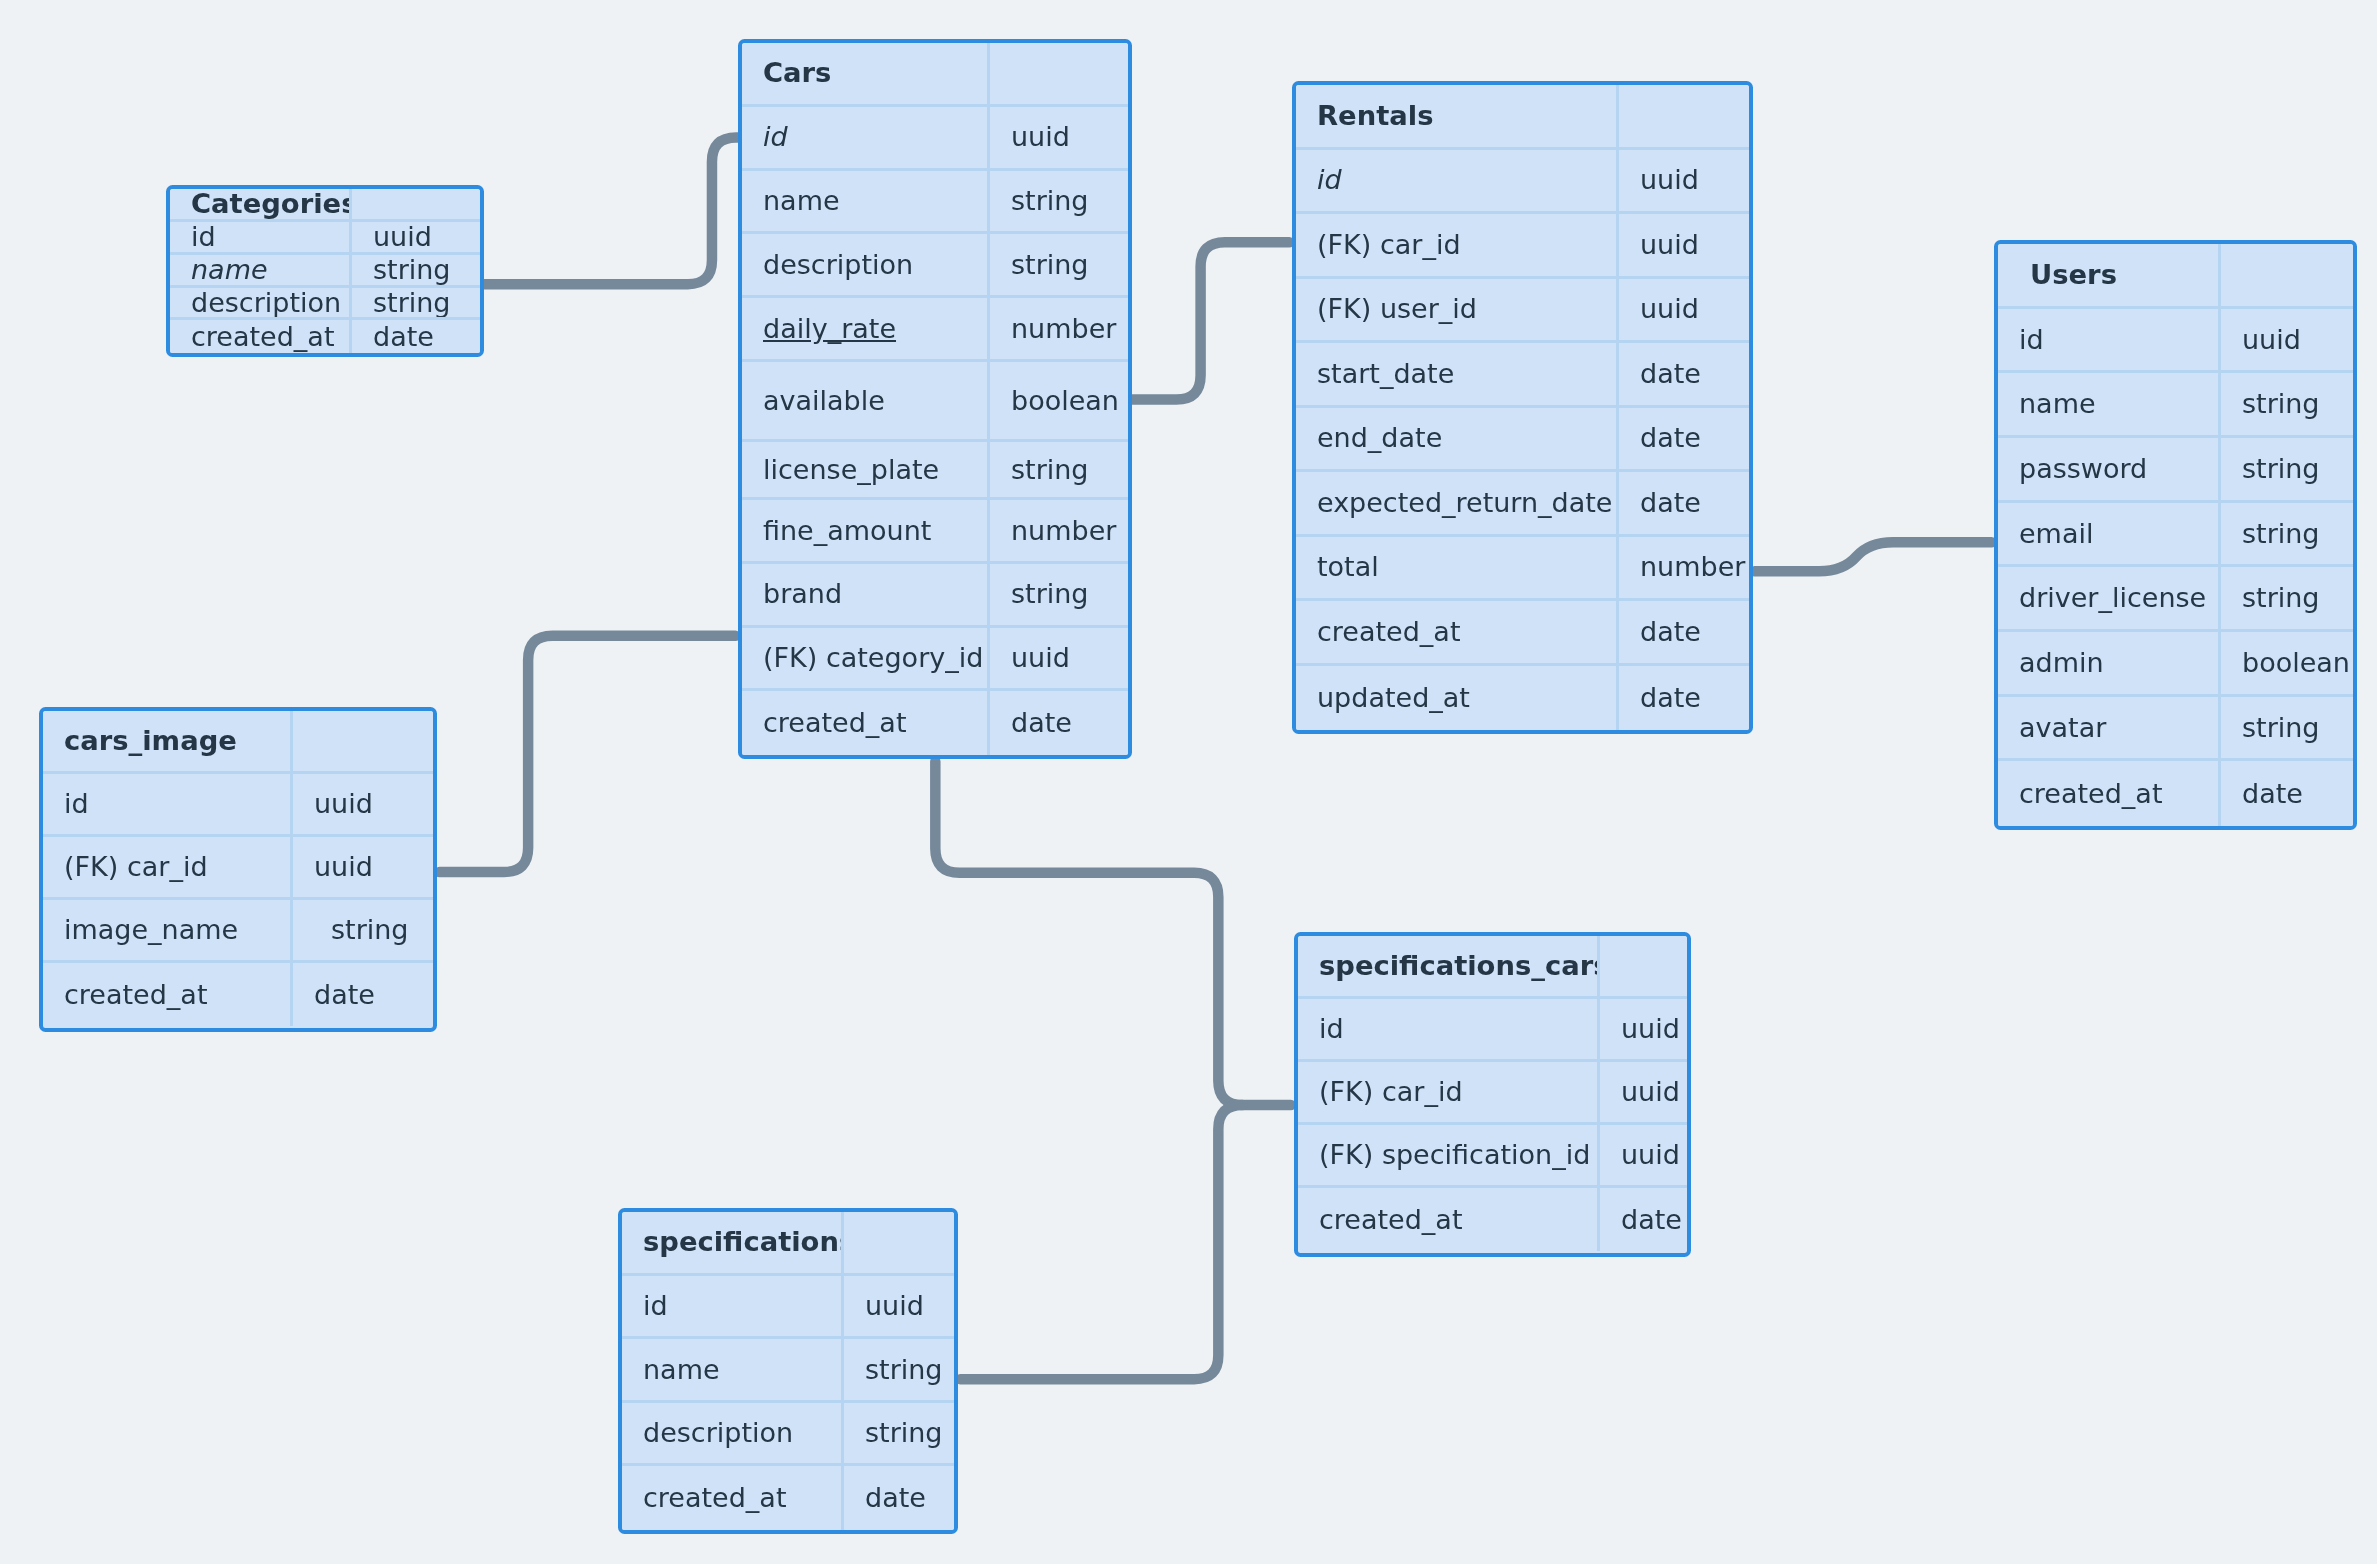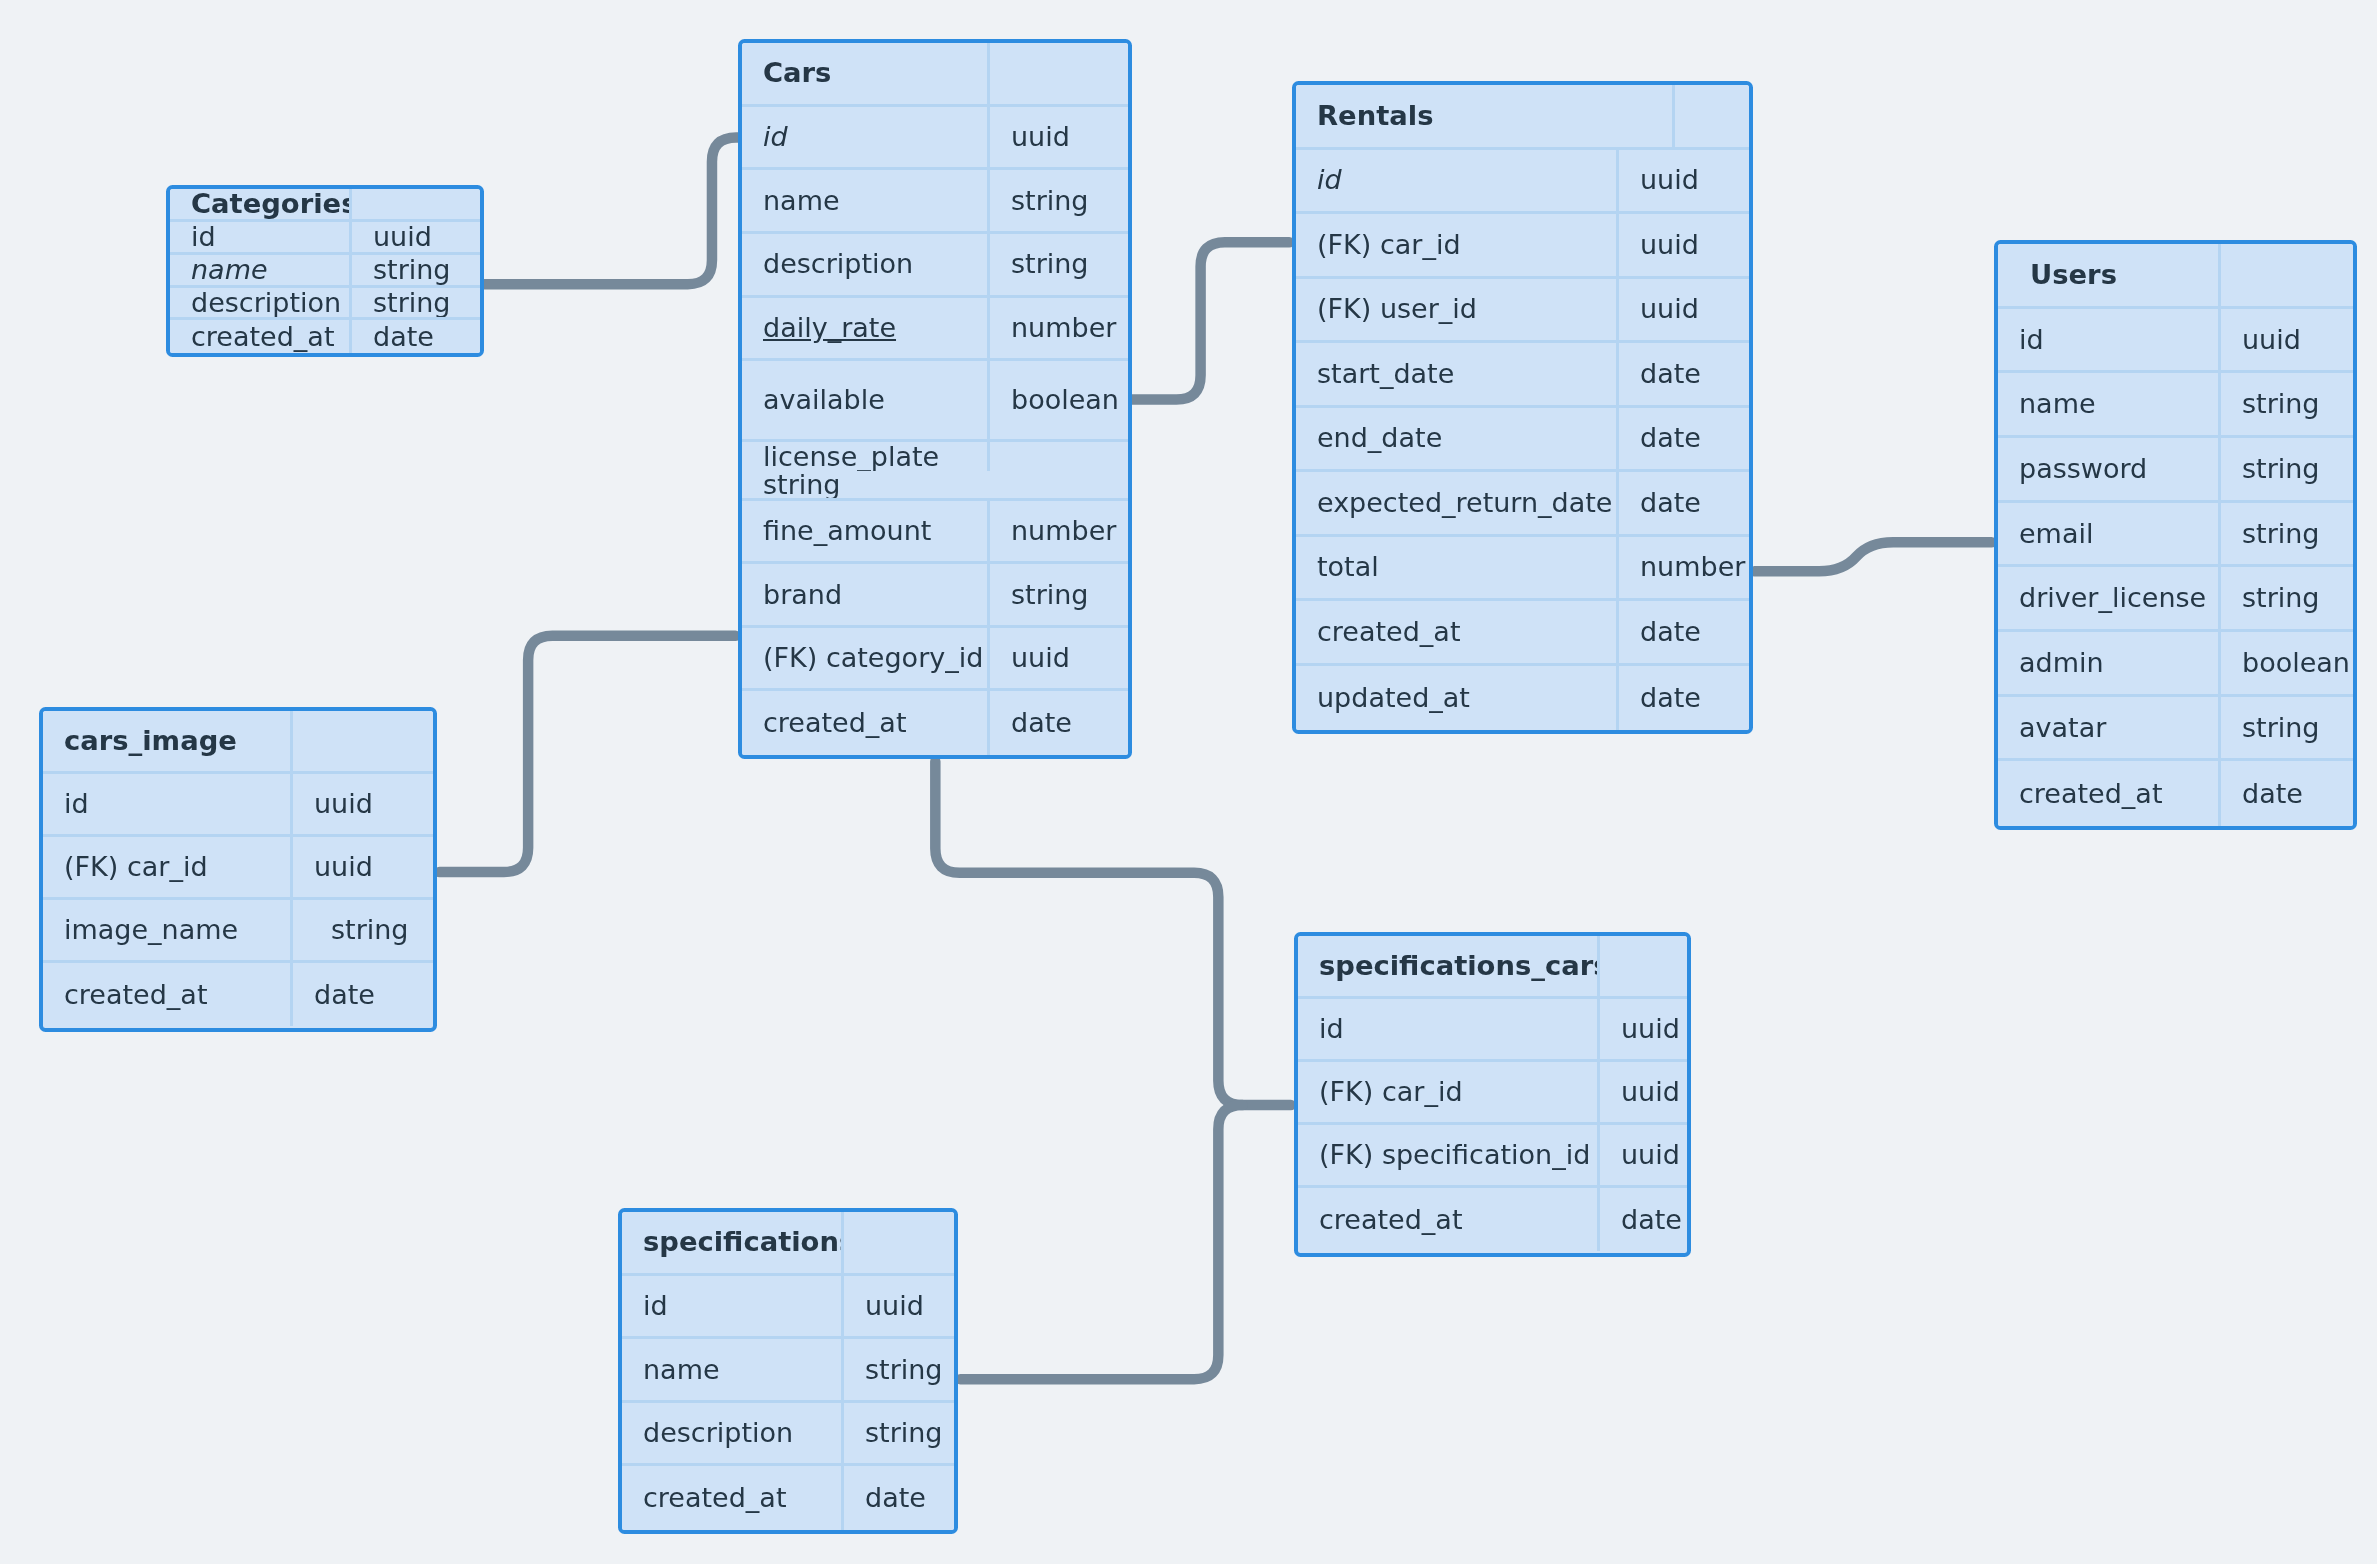--- a/index.html
+++ b/index.html
@@ -131,21 +131,21 @@
           <div class="ecell" style="flex: 1 1 0%;">string</div>
         </div>
         <div class="erow" style="height: 65px;">
           <div class="ecell name-col" style="width: 248px; text-decoration: underline;">daily_rate</div>
           <div class="ecell" style="flex: 1 1 0%;">number</div>
         </div>
         <div class="erow" style="height: 82px;">
           <div class="ecell name-col" style="width: 248px;">available</div>
           <div class="ecell" style="flex: 1 1 0%;">boolean</div>
         </div>
-        <div class="erow" style="height: 59px; flex-direction: column;">
+        <div class="erow" style="height: 59px;">
           <div class="ecell name-col" style="width: 248px;">license_plate</div>
           <div class="ecell" style="flex: 1 1 0%;">string</div>
         </div>
         <div class="erow" style="height: 65px;">
           <div class="ecell name-col" style="width: 248px;">fine_amount</div>
           <div class="ecell" style="flex: 1 1 0%;">number</div>
         </div>
         <div class="erow" style="height: 65px;">
           <div class="ecell name-col" style="width: 248px;">brand</div>
           <div class="ecell" style="flex: 1 1 0%;">string</div>
@@ -154,21 +154,21 @@
           <div class="ecell name-col" style="width: 248px;">(FK) category_id</div>
           <div class="ecell" style="flex: 1 1 0%;">uuid</div>
         </div>
         <div class="erow" style="height: 65px;">
           <div class="ecell name-col" style="width: 248px;">created_at</div>
           <div class="ecell" style="flex: 1 1 0%;">date</div>
         </div>
       </div>
       <div class="entity" style="left: 1292px; top: 81px; width: 461px; height: 653px;">
         <div class="erow title-row" style="height: 65px;">
-          <div class="ecell name-col" style="width: 379px;">Rentals</div>
+          <div class="ecell name-col" style="width: 323px;">Rentals</div>
           <div class="ecell" style="flex: 1 1 0%;"></div>
         </div>
         <div class="erow" style="height: 65px;">
           <div class="ecell name-col pk" style="width: 323px;">id</div>
           <div class="ecell" style="flex: 1 1 0%;">uuid</div>
         </div>
         <div class="erow" style="height: 65px;">
           <div class="ecell name-col" style="width: 323px;">(FK) car_id</div>
           <div class="ecell" style="flex: 1 1 0%;">uuid</div>
         </div>

